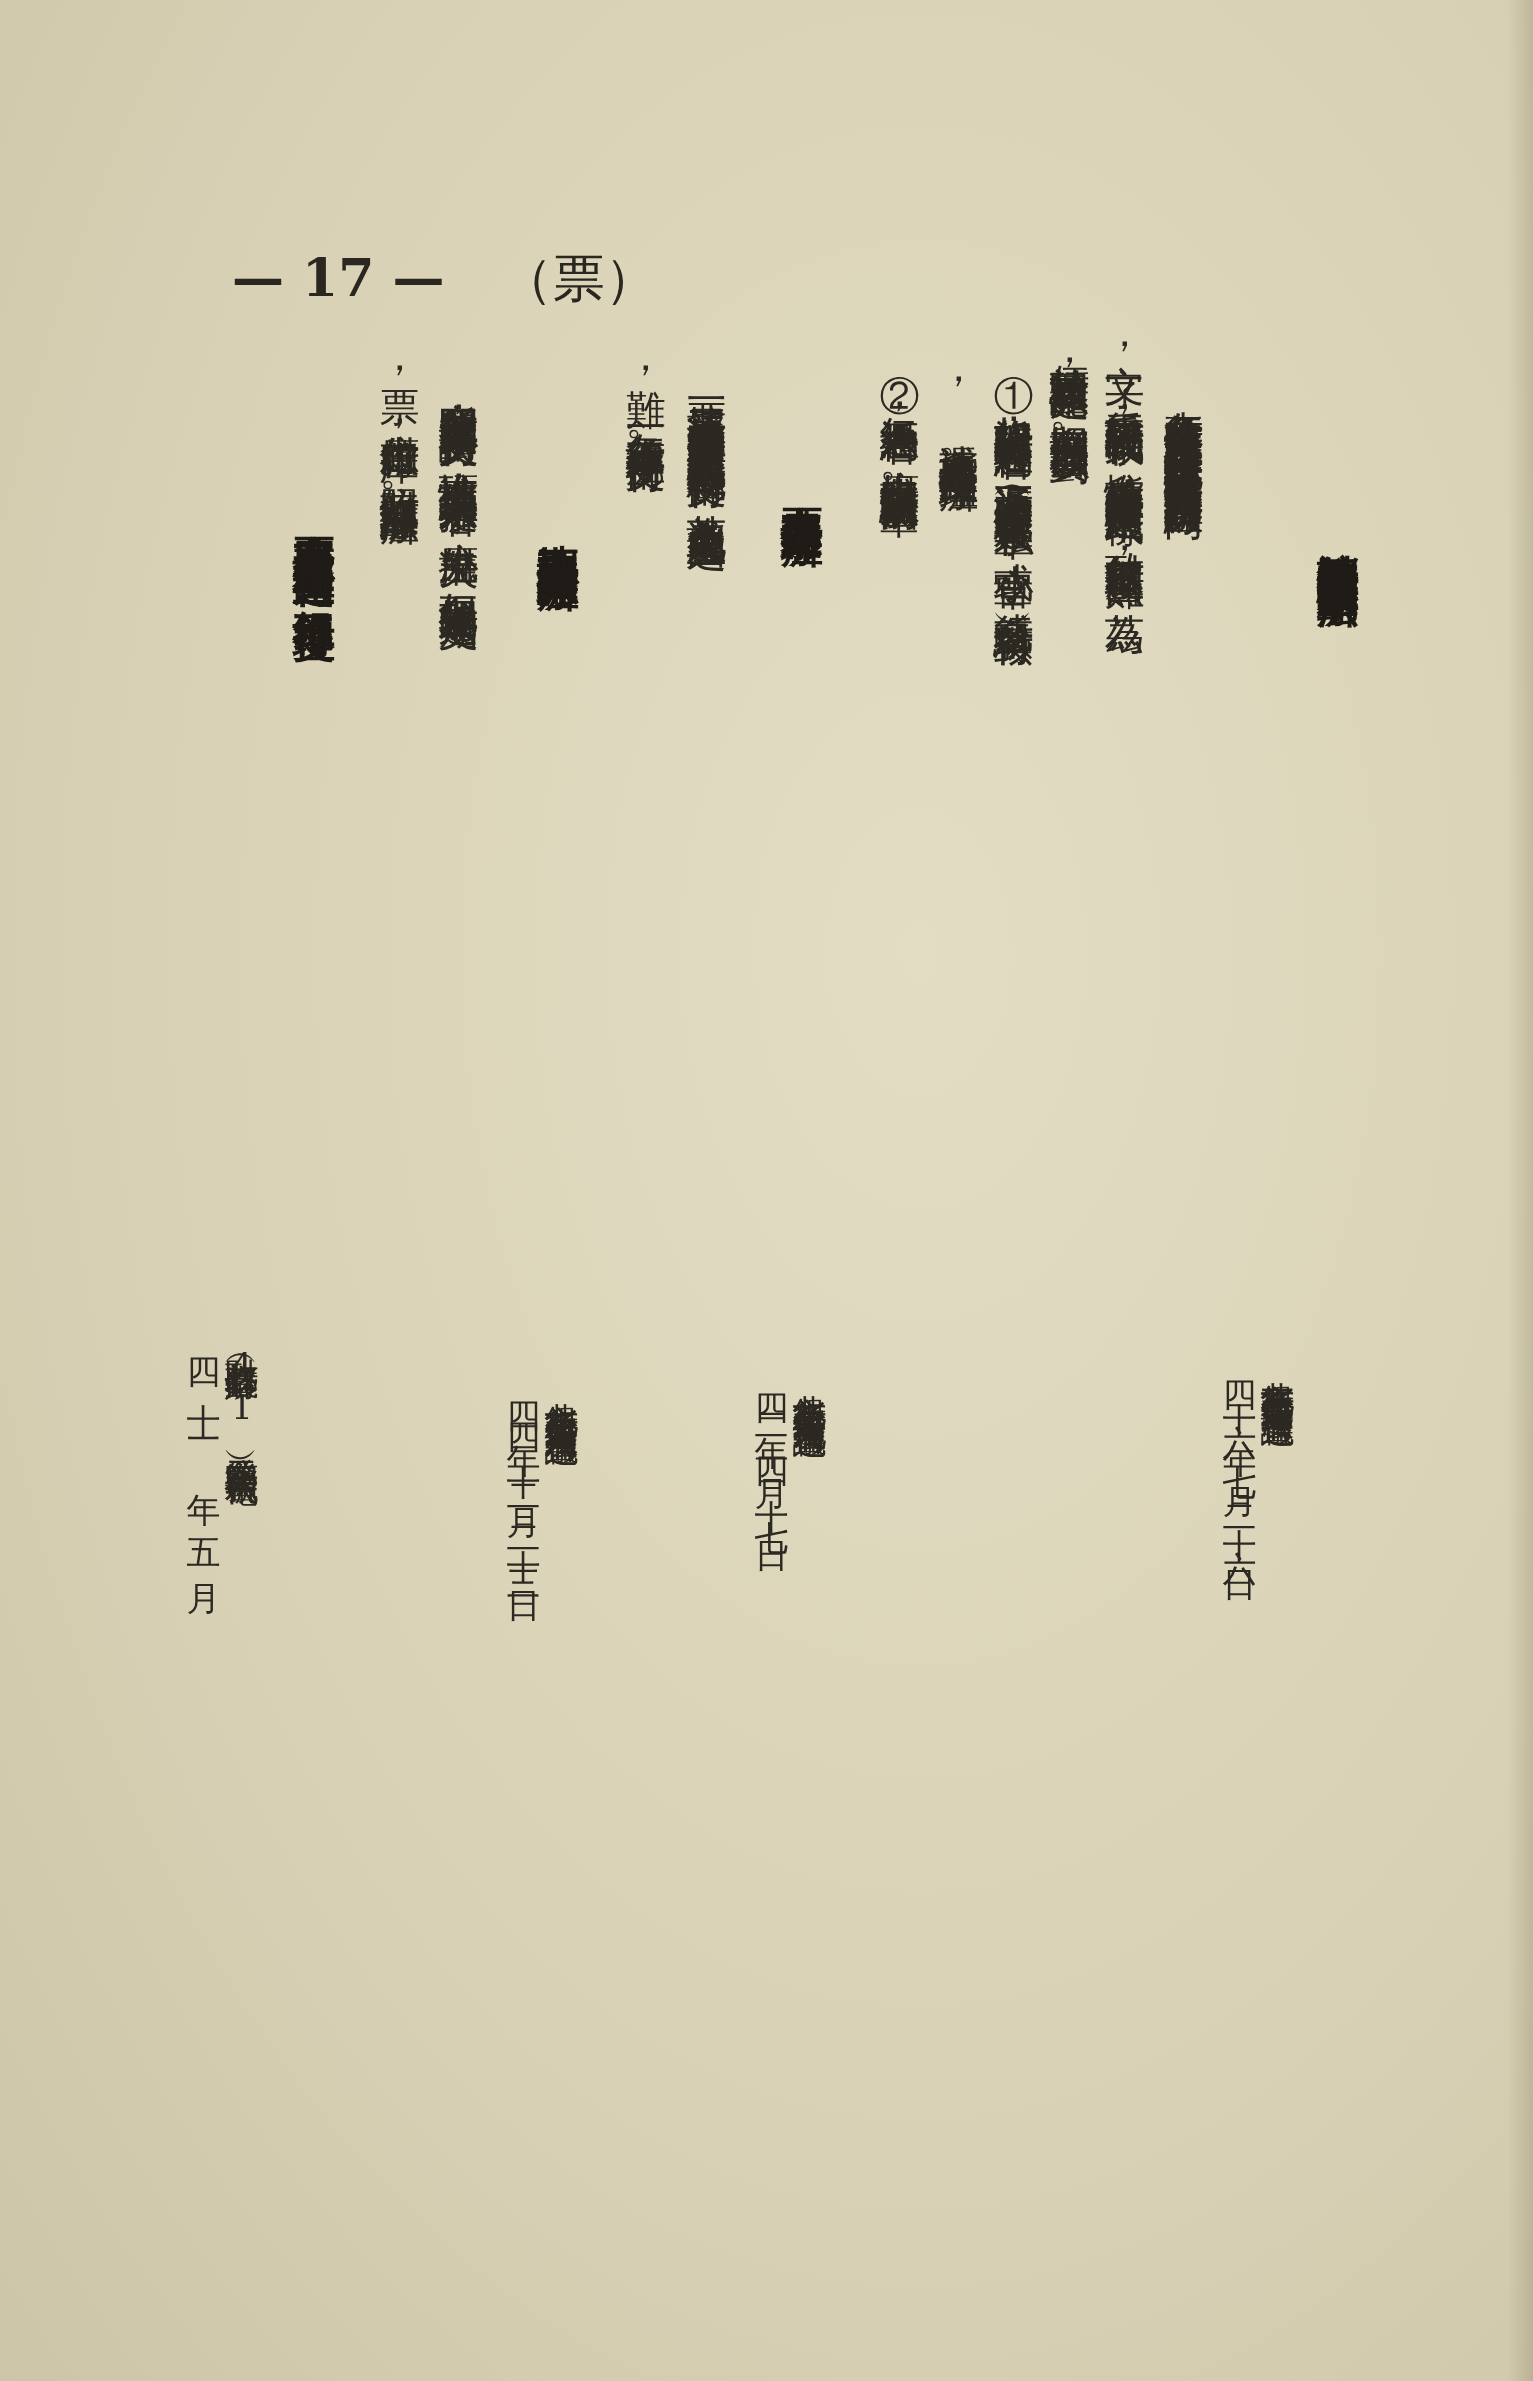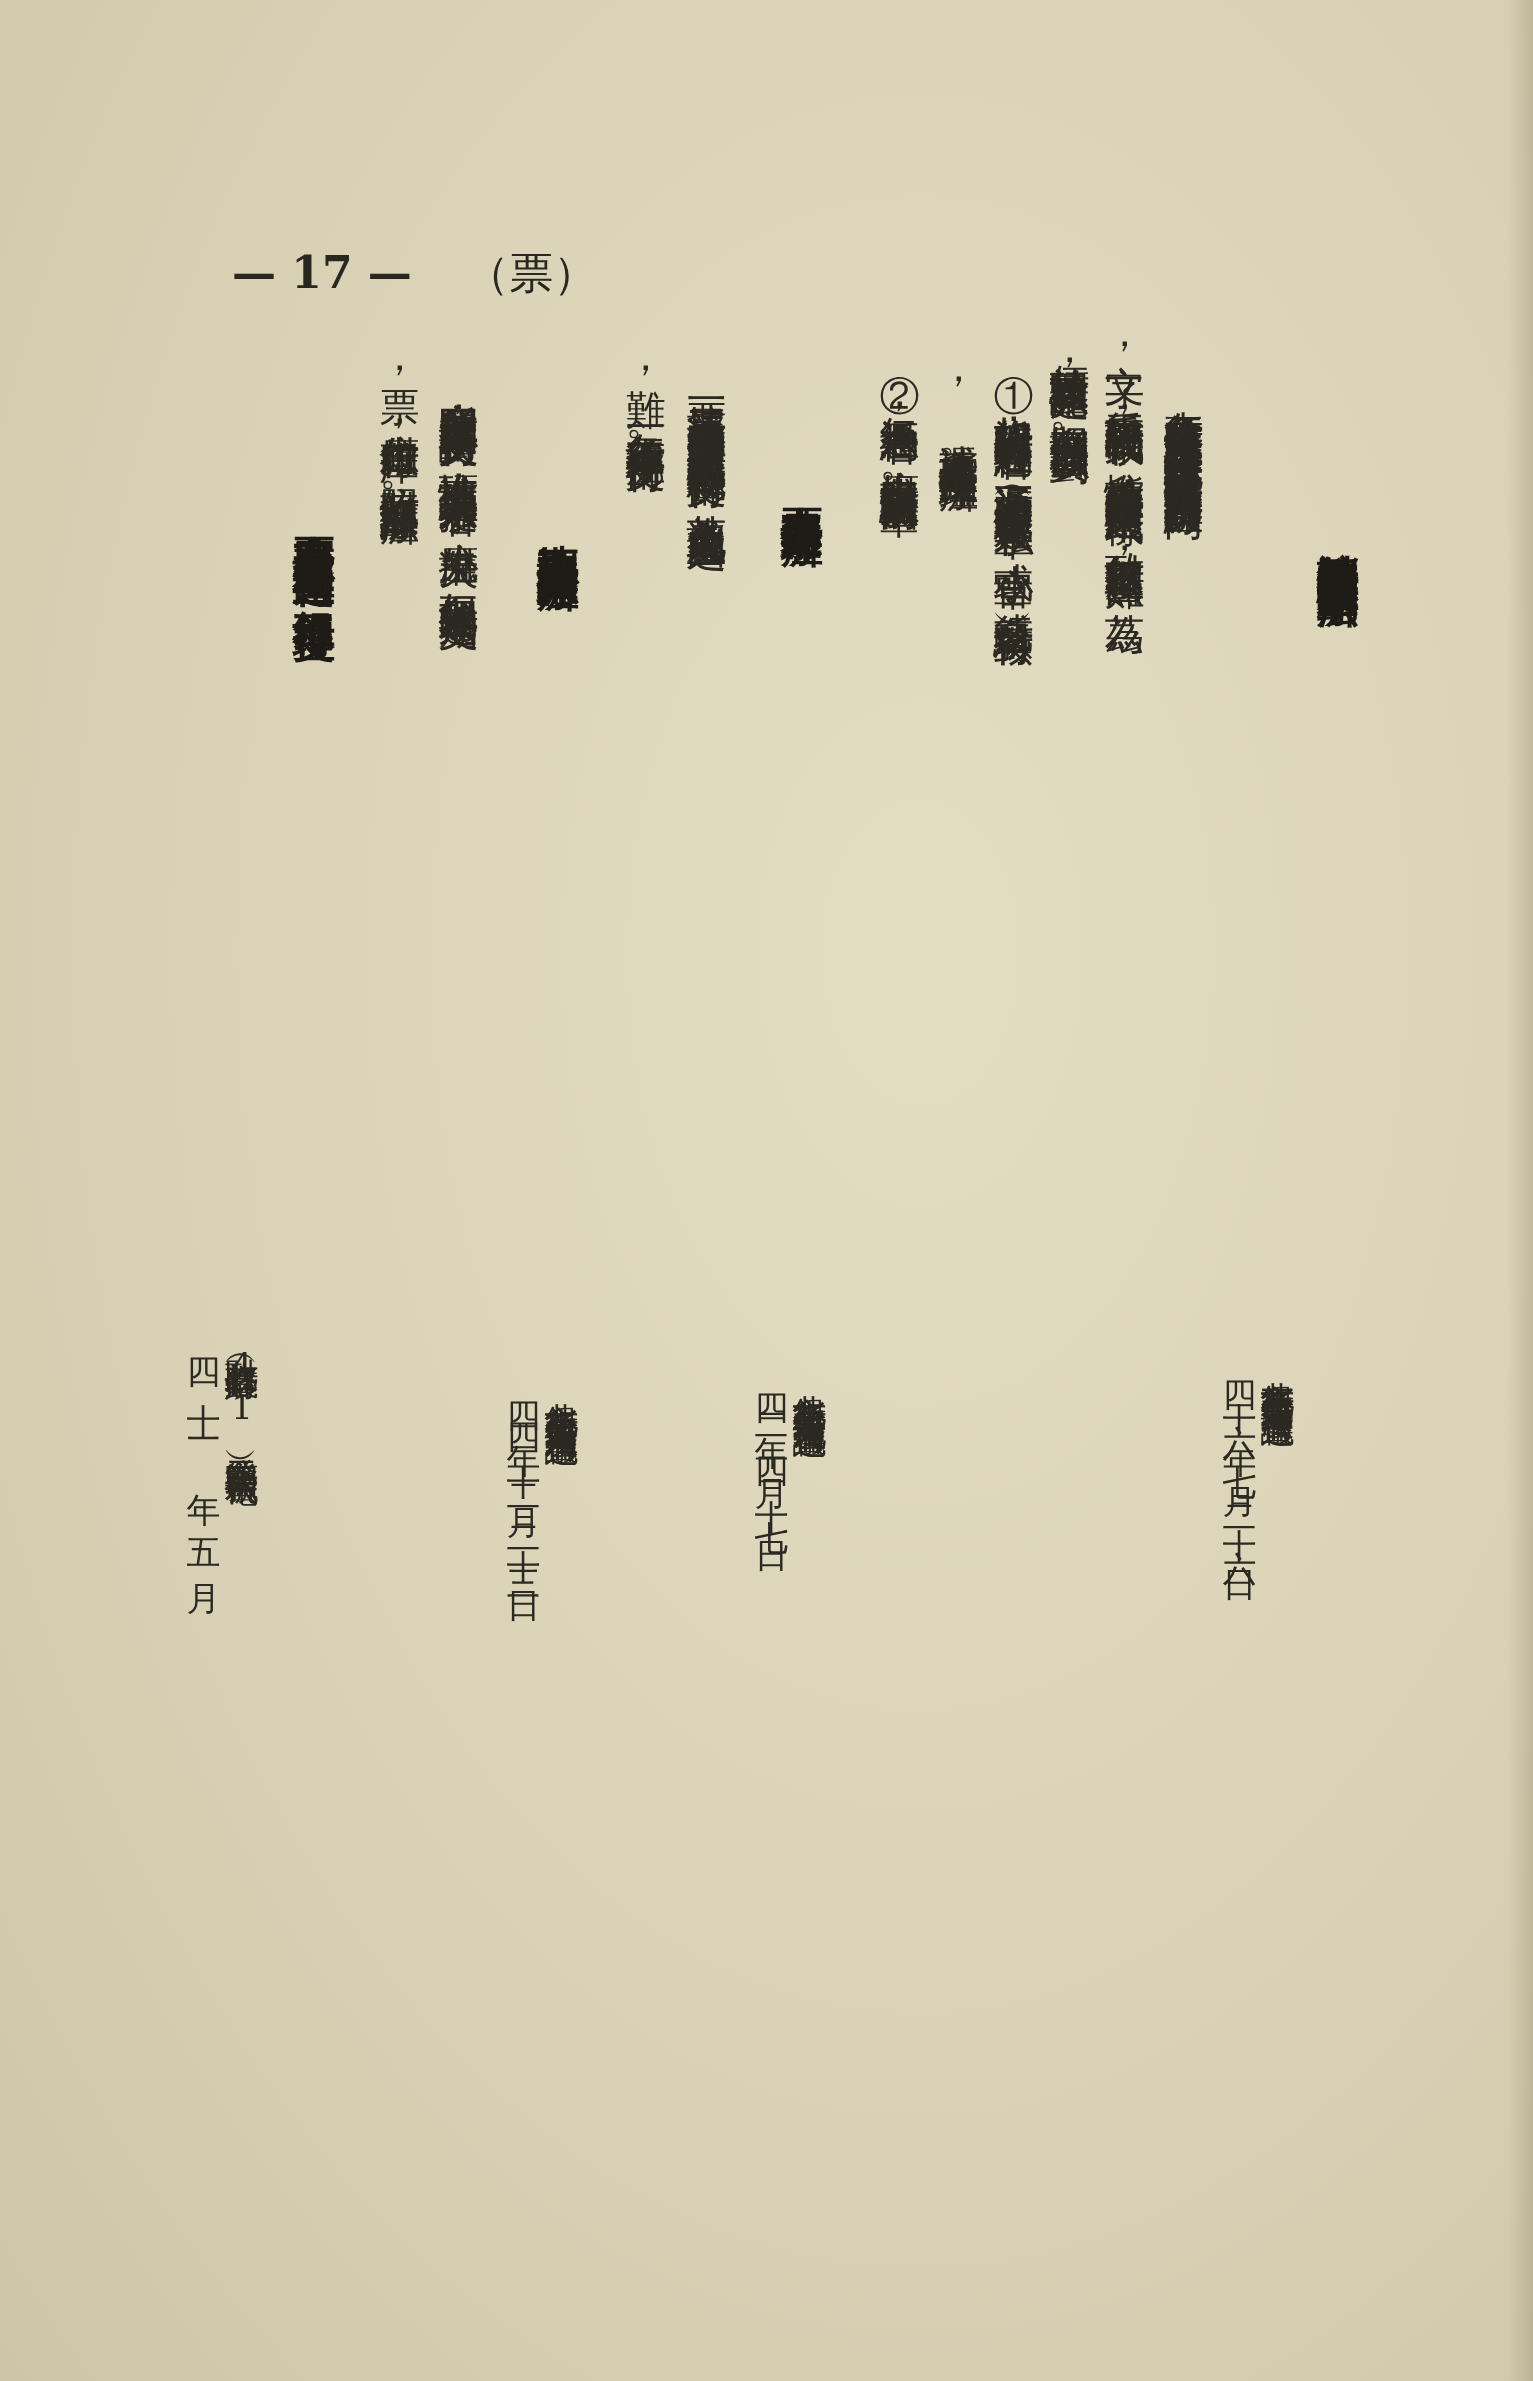--- a/index.html
+++ b/index.html
@@ -25,21 +25,21 @@
     text-orientation: upright;
     white-space: nowrap;
     letter-spacing: 1.9px;
   }
   .title { font-family:"DejaVu Sans","Liberation Sans",sans-serif; font-weight:bold; font-size:42px; color:#1f1b16; }
   .body { font-size:40px; line-height:1; color:#2c2822; }
   .src { font-size:34px; line-height:1; color:#2c2822; }
   .date { font-size:34px; line-height:1; color:#2c2822; letter-spacing:21px; }
   .pageno {
     position:absolute; left:232px; top:244px;
-    font-size:44px; font-weight:bold; color:#2a2620;
+    font-size:52px; font-weight:bold; color:#2a2620;
     font-family:"DejaVu Serif","Liberation Serif",serif;
     white-space:nowrap;
   }
 </style>
 </head>
 <body>
 
 <div class="paper">
   <div class="edge-right"></div>
 

